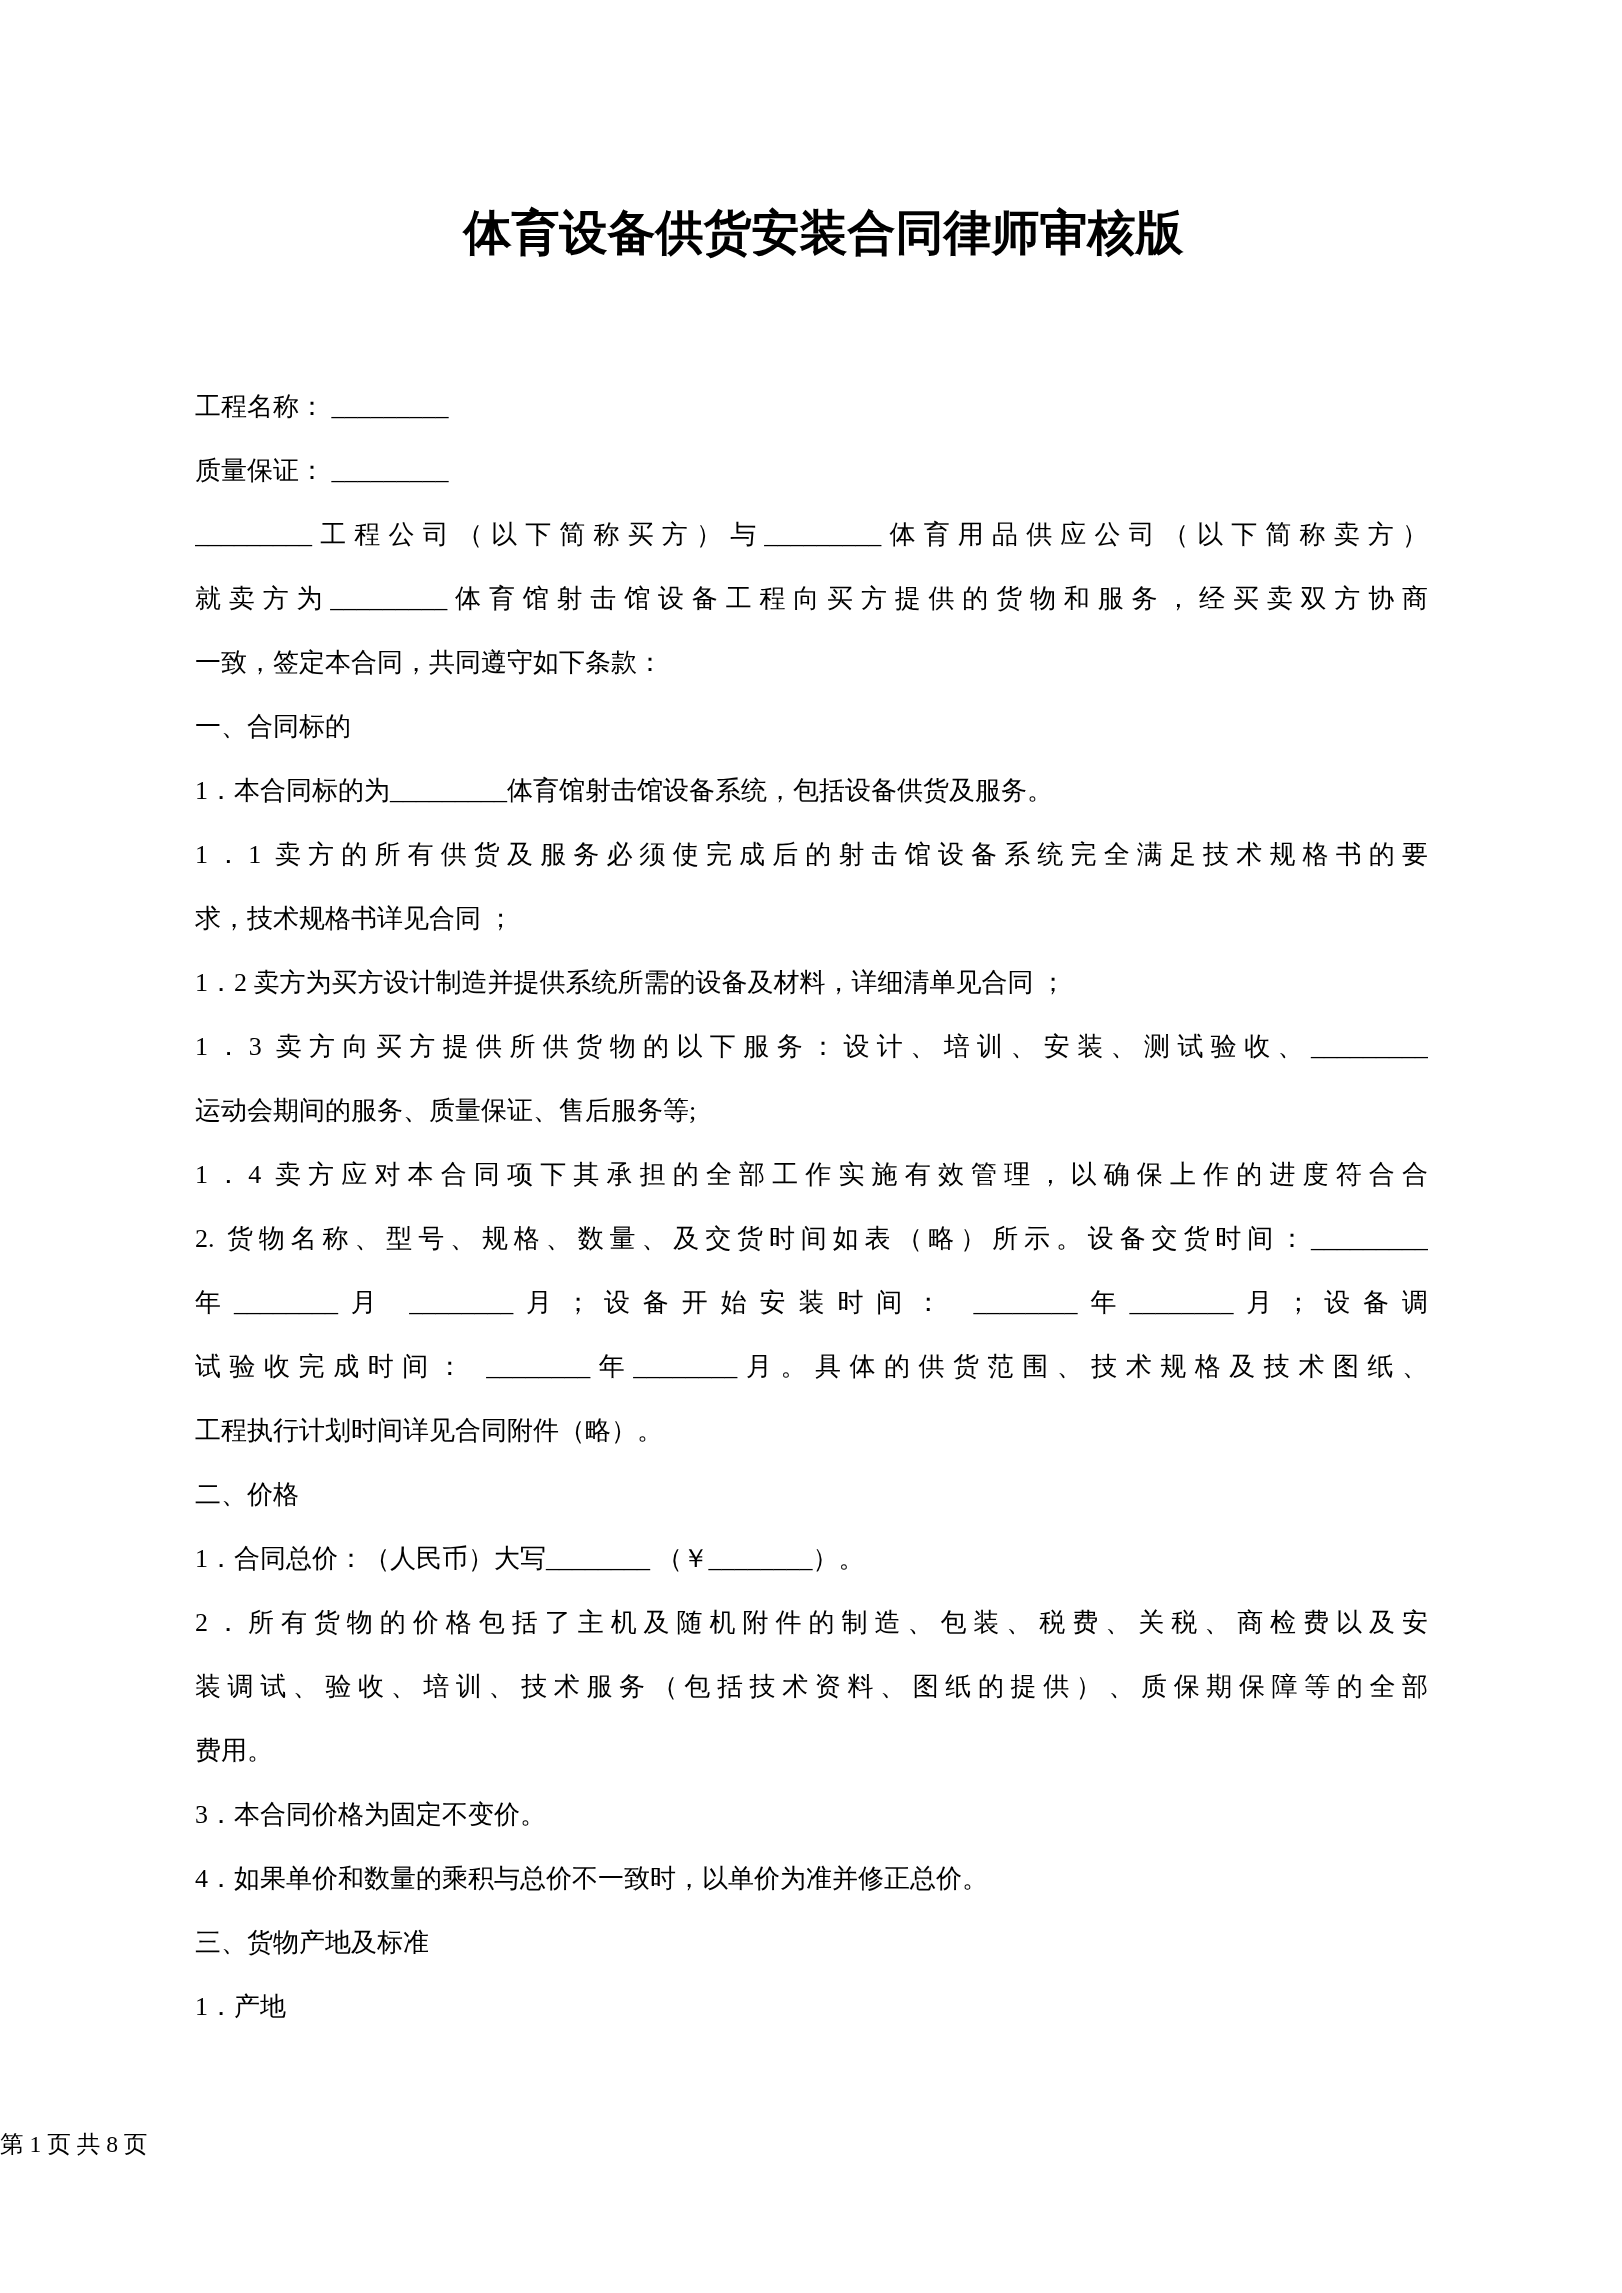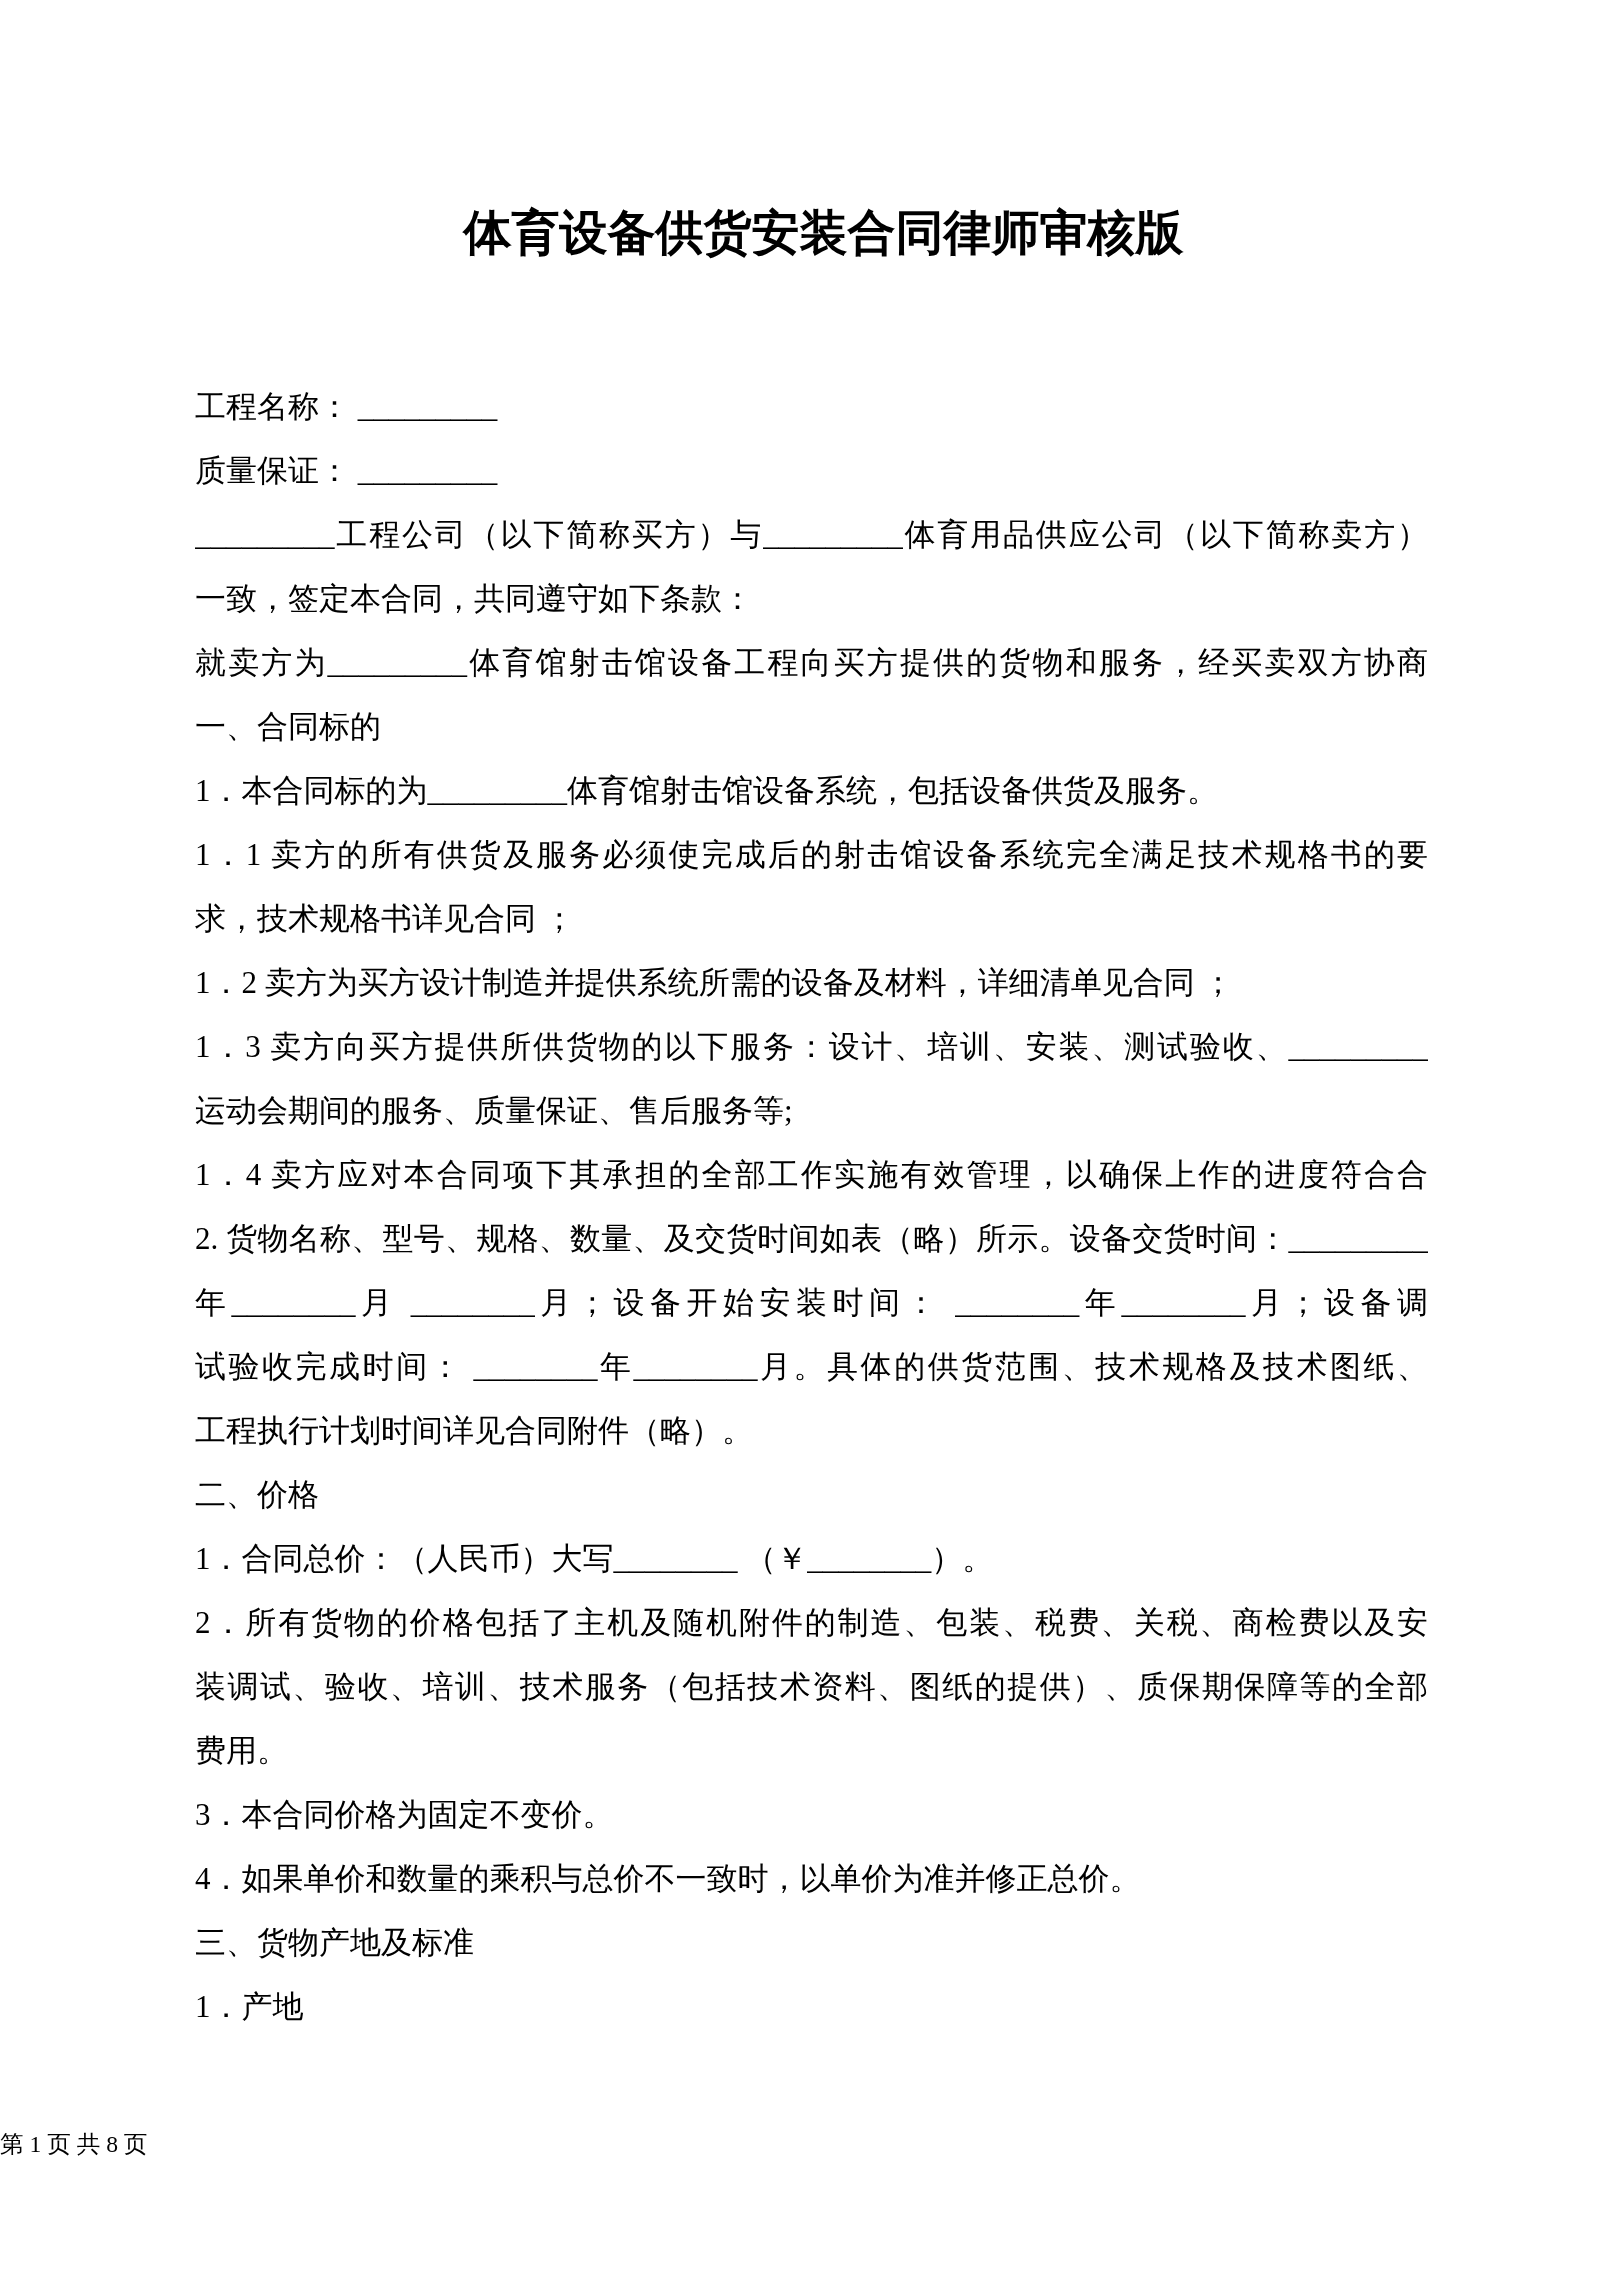--- a/index.html
+++ b/index.html
@@ -23,21 +23,21 @@
     font-weight: bold;
     white-space: nowrap;
   }
   .content {
     position: absolute;
     top: 375px;
     left: 195px;
     width: 1233px;
   }
   .line {
-    font-size: 31px;
+    font-size: 26px;
     height: 64px;
     line-height: 64px;
     white-space: nowrap;
   }
   .line.fill {
     white-space: normal;
     text-align: justify;
     text-align-last: justify;
     overflow: hidden;
   }
@@ -55,22 +55,22 @@
 <body>
 
 <div class="page">
 
   <div class="doc-title">体育设备供货安装合同律师审核版</div>
 
   <div class="content">
     <div class="line">工程名称： _________</div>
     <div class="line">质量保证： _________</div>
     <div class="line fill">_________工程公司（以下简称买方）与_________体育用品供应公司（以下简称卖方）</div>
+    <div class="line fill">就卖方为_________体育馆射击馆设备工程向买方提供的货物和服务，经买卖双方协商</div>
     <div class="line">一致，签定本合同，共同遵守如下条款：</div>
-    <div class="line fill">就卖方为_________体育馆射击馆设备工程向买方提供的货物和服务，经买卖双方协商</div>
     <div class="line">一、合同标的</div>
     <div class="line">1．本合同标的为_________体育馆射击馆设备系统，包括设备供货及服务。</div>
     <div class="line fill">1．1 卖方的所有供货及服务必须使完成后的射击馆设备系统完全满足技术规格书的要</div>
     <div class="line">求，技术规格书详见合同 ；</div>
     <div class="line">1．2 卖方为买方设计制造并提供系统所需的设备及材料，详细清单见合同 ；</div>
     <div class="line fill">1．3 卖方向买方提供所供货物的以下服务：设计、培训、安装、测试验收、_________</div>
     <div class="line">运动会期间的服务、质量保证、售后服务等;</div>
     <div class="line fill">1．4 卖方应对本合同项下其承担的全部工作实施有效管理，以确保上作的进度符合合</div>
     <div class="line fill">2. 货物名称、型号、规格、数量、及交货时间如表（略）所示。设备交货时间：_________</div>
     <div class="line fill">年________月 ________月；设备开始安装时间： ________年________月；设备调</div>

